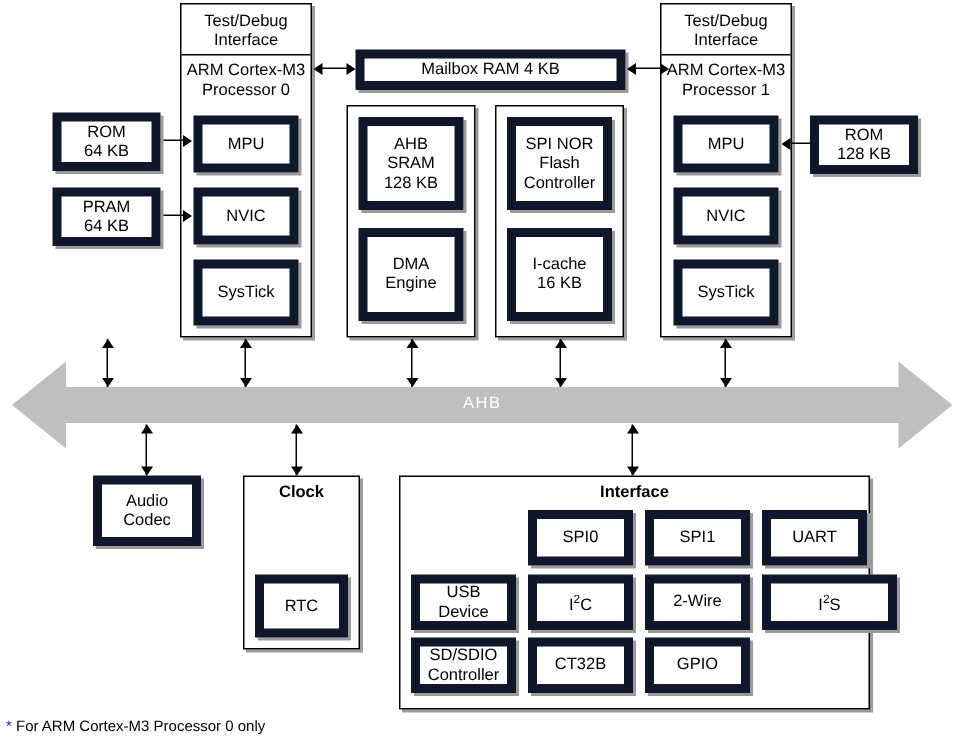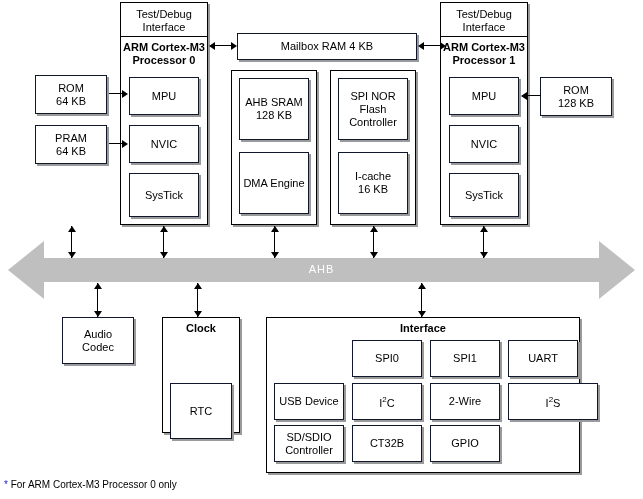--- a/index.html
+++ b/index.html
@@ -11,21 +11,21 @@
     width:643px;height:499px;
     background:#ffffff;
     overflow:hidden;
   }
 
   
   .box{
     position:absolute;
     box-sizing:border-box;
     background:#ffffff;
-    border:1px solid #0f172a;
+    border:6px solid #0f172a;
     box-shadow:2px 2px 0 0 #9a9a9a;
     display:flex;
     align-items:center;
     justify-content:center;
     text-align:center;
     font-size:11px;
     line-height:13px;
     color:#000000;
   }
   .box .lbl{display:block;width:100%;padding:0 2px;}
@@ -51,21 +51,21 @@
   
   .proc-hdr{
     position:absolute;
     left:0;right:0;
     text-align:center;
     font-size:11px;
     line-height:13px;
     color:#000000;
   }
   .proc-hdr.top{top:5px;}
-  .proc-hdr.sub{top:38px;font-weight:bold;}
+  .proc-hdr.sub{top:38px;font-weight:normal;}
   .proc-rule{
     position:absolute;left:0;right:0;top:33px;
     border-top:1px solid #000000;
   }
 
   
   #ahb-bus{
     position:absolute;
     left:8px;top:241px;
     width:627px;height:58px;
@@ -296,21 +296,21 @@
   <div class="box" style="left:62px;top:317px;width:72px;height:47px;">
     <span class="lbl">
       <span>Audio</span><br>
       <span>Codec</span>
     </span>
   </div>
 
   <div class="container" style="left:162px;top:317px;width:78px;height:116px;">
     <div class="ctitle">Clock</div>
   </div>
-  <div class="box" style="left:170px;top:383px;width:62px;height:56px;justify-content:flex-end;">
+  <div class="box" style="left:170px;top:383px;width:62px;height:42px;justify-content:flex-end;">
     <span class="lbl">RTC</span>
   </div>
 
   <div class="container" style="left:266px;top:317px;width:314px;height:156px;">
     <div class="ctitle">Interface</div>
   </div>
 
   <div class="box" style="left:352px;top:340px;width:70px;height:37px;">
     <span class="lbl">SPI0</span>
   </div>

